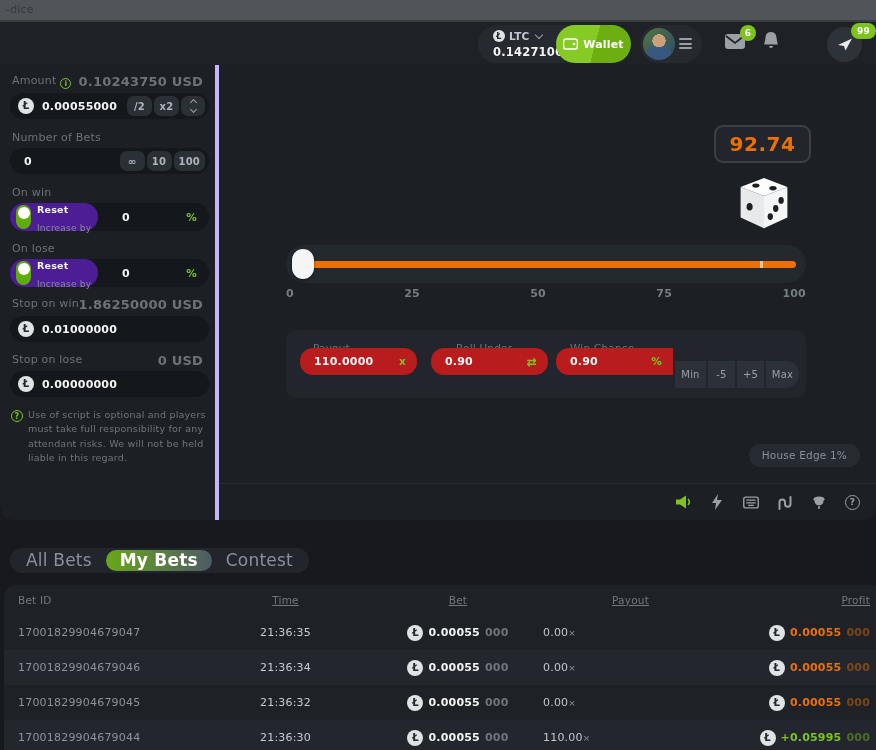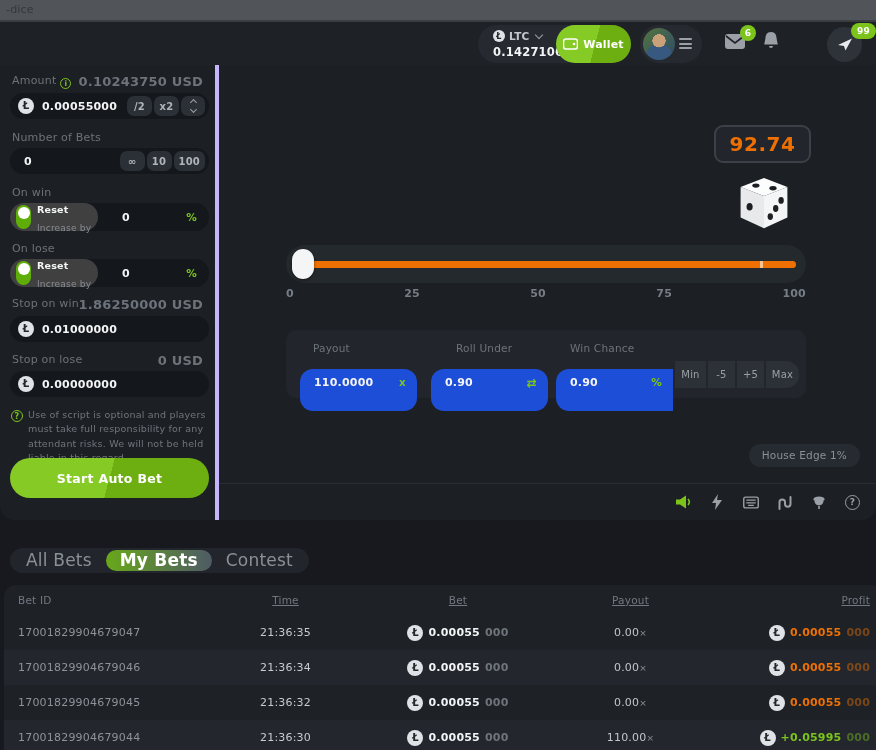--- a/index.html
+++ b/index.html
@@ -46,21 +46,21 @@
   .field { position:absolute; left:10px; width:199px; height:26px; background:#14171b; border-radius:13px; }
   .field .coin { position:absolute; left:8px; top:4.5px; }
   .field .fval { position:absolute; left:32px; top:6.5px; font-size:11px; font-weight:bold; color:#f3f4f5; }
   .field .fval.noicon { left:14px; }
   .btn-group { position:absolute; right:4px; top:3px; display:flex; gap:2px; }
   .sm-btn { height:20px; min-width:25px; padding:0 5px; background:#2b3036; border-radius:7px; color:#aeb4ba; font-size:10px; font-weight:bold; display:flex; align-items:center; justify-content:center; cursor:pointer; }
   .stepper { width:24px; height:20px; background:#2b3036; border-radius:7px; display:flex; flex-direction:column; align-items:center; justify-content:center; gap:2px; cursor:pointer; }
   .chev-up-s { width:5px; height:5px; border-left:1.5px solid #9aa0a6; border-top:1.5px solid #9aa0a6; transform:rotate(45deg); }
   .chev-down-s { width:5px; height:5px; border-right:1.5px solid #9aa0a6; border-bottom:1.5px solid #9aa0a6; transform:rotate(45deg); }
   .strategy-row { position:absolute; left:10px; width:199px; height:28px; background:#14171b; border-radius:14px; }
-  .strategy-toggle { position:absolute; left:0; top:0; width:88px; height:28px; background:#404040; border-radius:14px; display:flex; align-items:center; cursor:pointer; }
+  .strategy-toggle { position:absolute; left:0; top:0; width:88px; height:28px; background:#4c1d95; border-radius:14px; display:flex; align-items:center; cursor:pointer; }
   .vtoggle { position:relative; width:15px; height:24px; border-radius:8px; background:#5fae07; margin-left:6px; }
   .vtoggle::after { content:""; position:absolute; left:1.5px; top:1.5px; width:12px; height:12px; border-radius:50%; background:#fff; }
   .strategy-labels { margin-left:6px; line-height:1.1; }
   .strategy-labels .on { font-size:9.5px; font-weight:bold; color:#f3f4f5; }
   .strategy-labels .off { font-size:9px; color:#868c93; }
   .strategy-val { position:absolute; left:112px; top:8px; font-size:11px; font-weight:bold; color:#f3f4f5; }
   .strategy-unit { position:absolute; right:12px; top:8px; font-size:10.5px; font-weight:bold; color:var(--green,#7cc41c); }
   .info-ic { display:inline-flex; width:11px; height:11px; border:1.2px solid var(--green,#7cc41c); border-radius:50%; color:var(--green,#7cc41c); font-size:7.5px; font-weight:bold; align-items:center; justify-content:center; vertical-align:-2px; margin-left:4px; }
   .q-ic { display:inline-flex; width:12px; height:12px; border:1.2px solid var(--green,#7cc41c); border-radius:50%; color:var(--green,#7cc41c); font-size:8px; font-weight:bold; align-items:center; justify-content:center; }
   .disclaimer { position:absolute; left:28px; top:343px; width:182px; font-size:9.5px; line-height:1.5; color:#70767d; }
@@ -70,21 +70,21 @@
   
   .result-box { position:absolute; left:495px; top:60px; width:97px; height:38px; background:#22262c; border:2px solid #3c4147; border-radius:9px; display:flex; align-items:center; justify-content:center; font-size:20px; font-weight:bold; color:var(--orange,#ee7002); letter-spacing:.5px; }
   .dice { position:absolute; left:518px; top:110px; }
   .slider-box { position:absolute; left:67px; top:180px; width:520px; height:38px; background:#24292e; border-radius:19px; }
   .slider-fill { position:absolute; left:16px; right:10px; top:15.5px; height:7px; border-radius:4px; background:var(--orange,#ee7002); }
   .slider-marker { position:absolute; top:0; width:3px; height:7px; background:#f8c38f; }
   .slider-handle { position:absolute; left:6px; top:4px; width:22px; height:30px; border-radius:11px; background:#f4f5f6; box-shadow:0 1px 3px rgba(0,0,0,.5); cursor:grab; }
   .slider-ticks { position:absolute; left:67px; top:222px; width:520px; display:flex; justify-content:space-between; font-size:11px; font-weight:bold; color:#767d85; }
   .payout-panel { position:absolute; left:67px; top:265px; width:520px; height:68px; background:#22262c; border-radius:10px; }
   .pp-lbl { position:absolute; top:12px; font-size:10.5px; color:#6d737a; }
-  .pp-field { position:absolute; top:39px; height:42px; background:#1d4ed8; border-radius:13px; }
+  .pp-field { position:absolute; top:18px; height:27px; background:#b91c1c; border-radius:13px; }
   .pp-val { position:absolute; left:14px; top:7px; font-size:11px; font-weight:bold; color:#f3f4f5; }
   .pp-unit { position:absolute; right:11px; top:7px; font-size:10.5px; font-weight:bold; color:var(--green,#7cc41c); }
   .wc-btn { position:absolute; top:31px; height:27px; background:#2c3137; color:#9aa0a6; font-size:10px; display:flex; align-items:center; justify-content:center; cursor:pointer; }
   .house-edge { position:absolute; right:16px; top:379px; height:23px; padding:0 13px; background:#262b31; border-radius:12px; font-size:10.5px; color:#8a9097; line-height:23px; cursor:pointer; }
   .icon-bar { position:absolute; left:0; bottom:0; width:657px; height:37px; border-top:1px solid #2a2e33; display:flex; align-items:center; justify-content:flex-end; gap:18px; padding-right:16px; }
   .gbar-ic { width:16px; height:16px; display:flex; align-items:center; justify-content:center; cursor:pointer; }
   .help-circle { width:15px; height:15px; border:1.5px solid #9aa0a6; border-radius:50%; color:#9aa0a6; font-size:9px; font-weight:bold; display:flex; align-items:center; justify-content:center; cursor:pointer; }
 
   
   .tabs { position:absolute; left:10px; top:548px; height:25px; display:inline-flex; align-items:center; background:#22262c; border-radius:13px; padding:0 2px; }
@@ -95,21 +95,21 @@
   .thead { height:30px; font-size:10.5px; color:#717880; }
   .thead .c3,.thead .c4,.thead .c2 { text-align:center;text-decoration:underline; }
   .thead .c5 { text-align:right;text-decoration:underline; }
   .bet-row { height:35px; font-size:11px; }
   .bet-row.alt { background:#23272d; }
   .cell-id { color:#8d939a; }
   .cell-time { color:#c6ccd2; text-align:center; }
   .cell-bet { display:flex; align-items:center; justify-content:center; gap:5px; }
   .cell-bet b { color:#f3f4f5; }
   .dim { color:#6f757c; font-weight:bold; }
-  .cell-payout { color:#c0c6cc; text-align:center; }
+  .cell-payout { color:#c0c6cc; text-align:left; }
   .x-suffix { font-size:9px; color:#8a9097; }
   .cell-profit { display:flex; align-items:center; justify-content:flex-end; gap:5px; font-weight:bold; }
   .bet-row .pmain { color:var(--orange,#ee7002); }
   .bet-row .pdim { color:rgba(238,112,2,.45); }
   .bet-row.win .pmain { color:var(--green,#7cc41c); }
   .bet-row.win .pdim { color:rgba(124,196,28,.45); }
   svg { display:block; }
 </style>
 </head>
 <body>
@@ -219,21 +219,20 @@
       <div class="lbl" style="left:12px;top:288px">Stop on lose</div>
       <div class="lbl-right" style="top:288px">0 USD</div>
       <div class="field" style="top:306px">
         <span class="coin c16">Ł</span>
         <span class="fval">0.00000000</span>
       </div>
 
       <span class="q-ic disc-ic">?</span>
       <div class="disclaimer">Use of script is optional and players must take full responsibility for any attendant risks. We will not be held liable in this regard.</div>
 
-      <div class="start-btn">Start Auto Bet</div>
     </div>
 
     <div class="game-area">
       <div class="result-box">92.74</div>
 
       <svg class="dice" width="54" height="58" viewBox="0 0 60 62">
         <path d="M30 2 L56 12 L30 22 L4 12 Z" fill="#fdfdfd"></path>
         <path d="M4 12 L30 22 L30 58 L4 46 Z" fill="#e7e9eb"></path>
         <path d="M56 12 L30 22 L30 58 L56 46 Z" fill="#f4f5f6"></path>
         <ellipse cx="21" cy="10.5" rx="4" ry="2.4" fill="#1c1f24"></ellipse>

